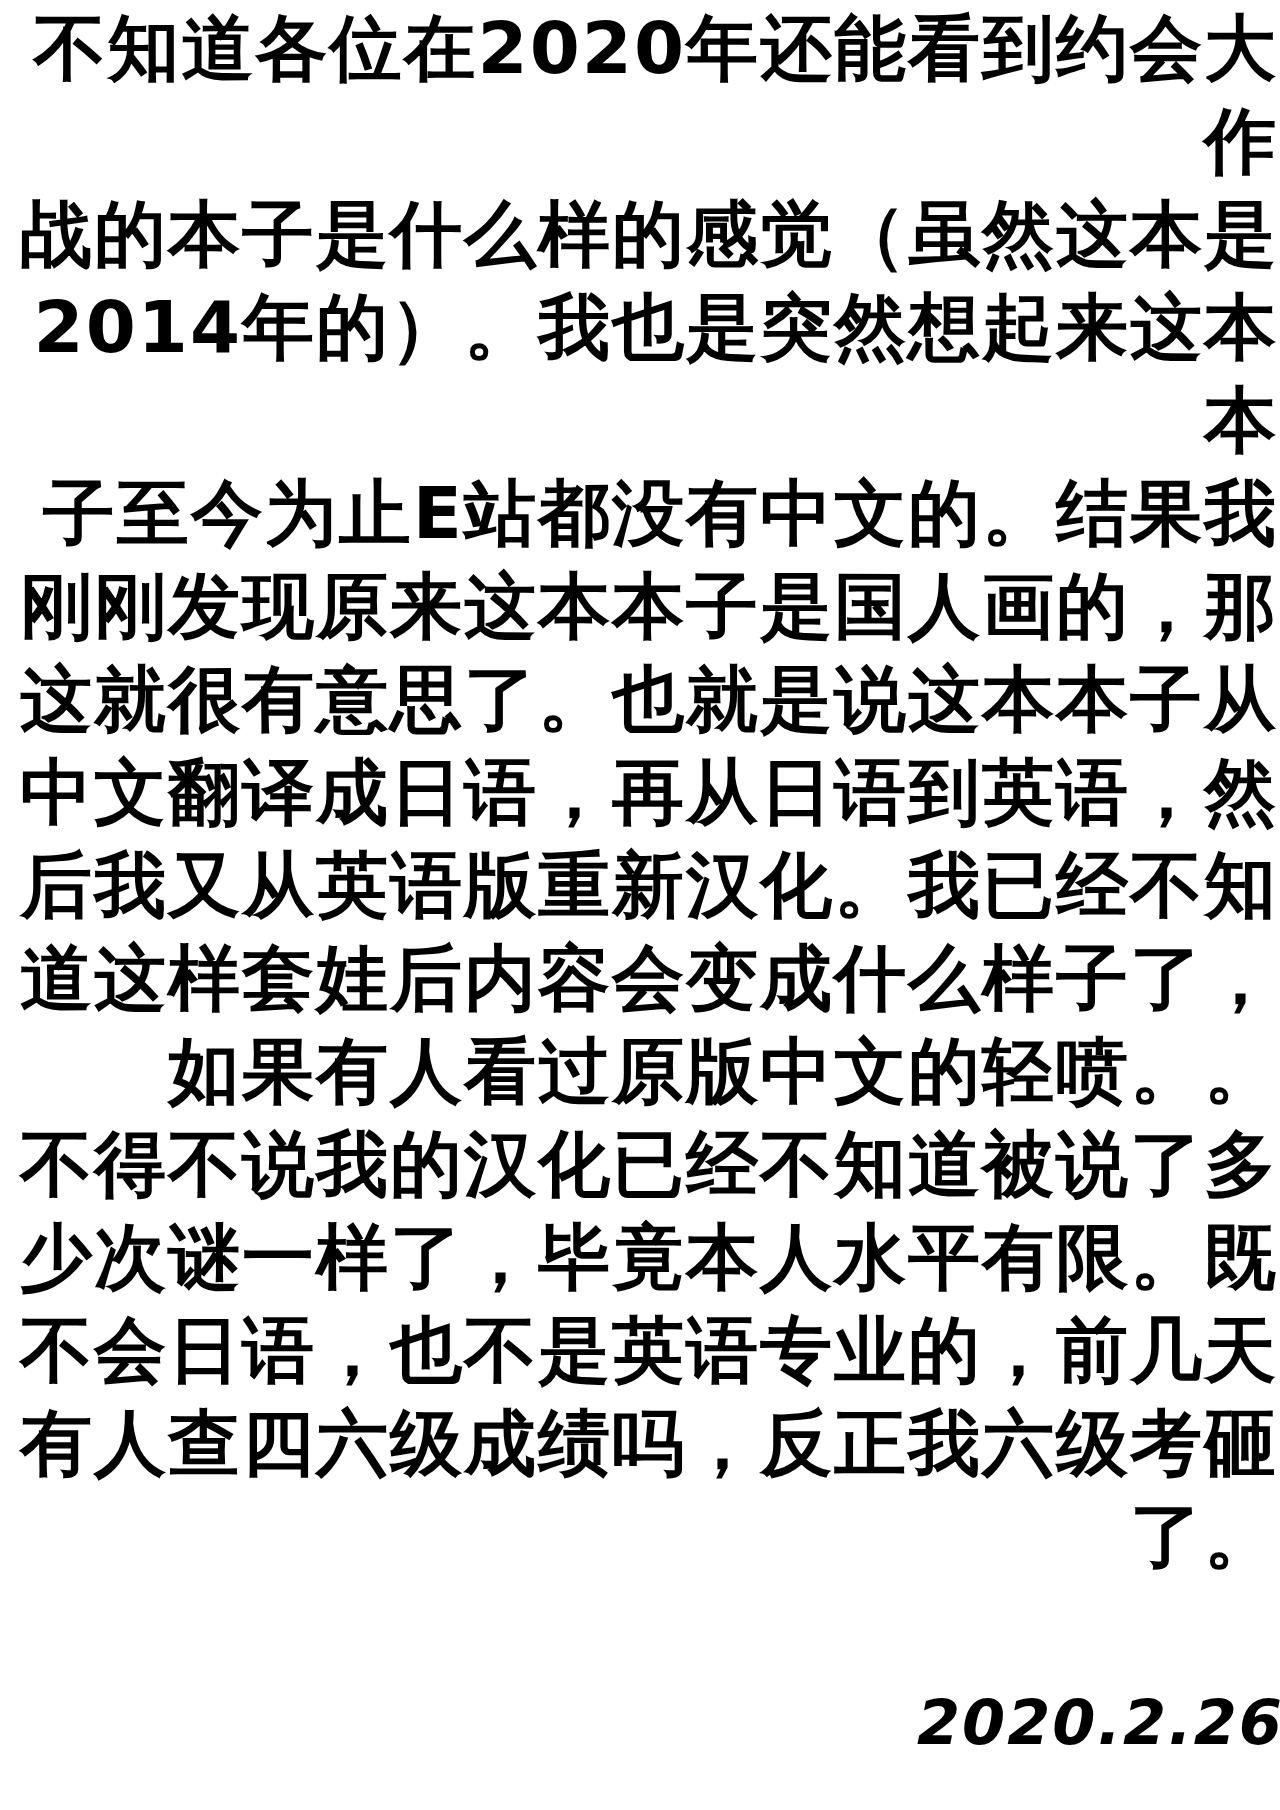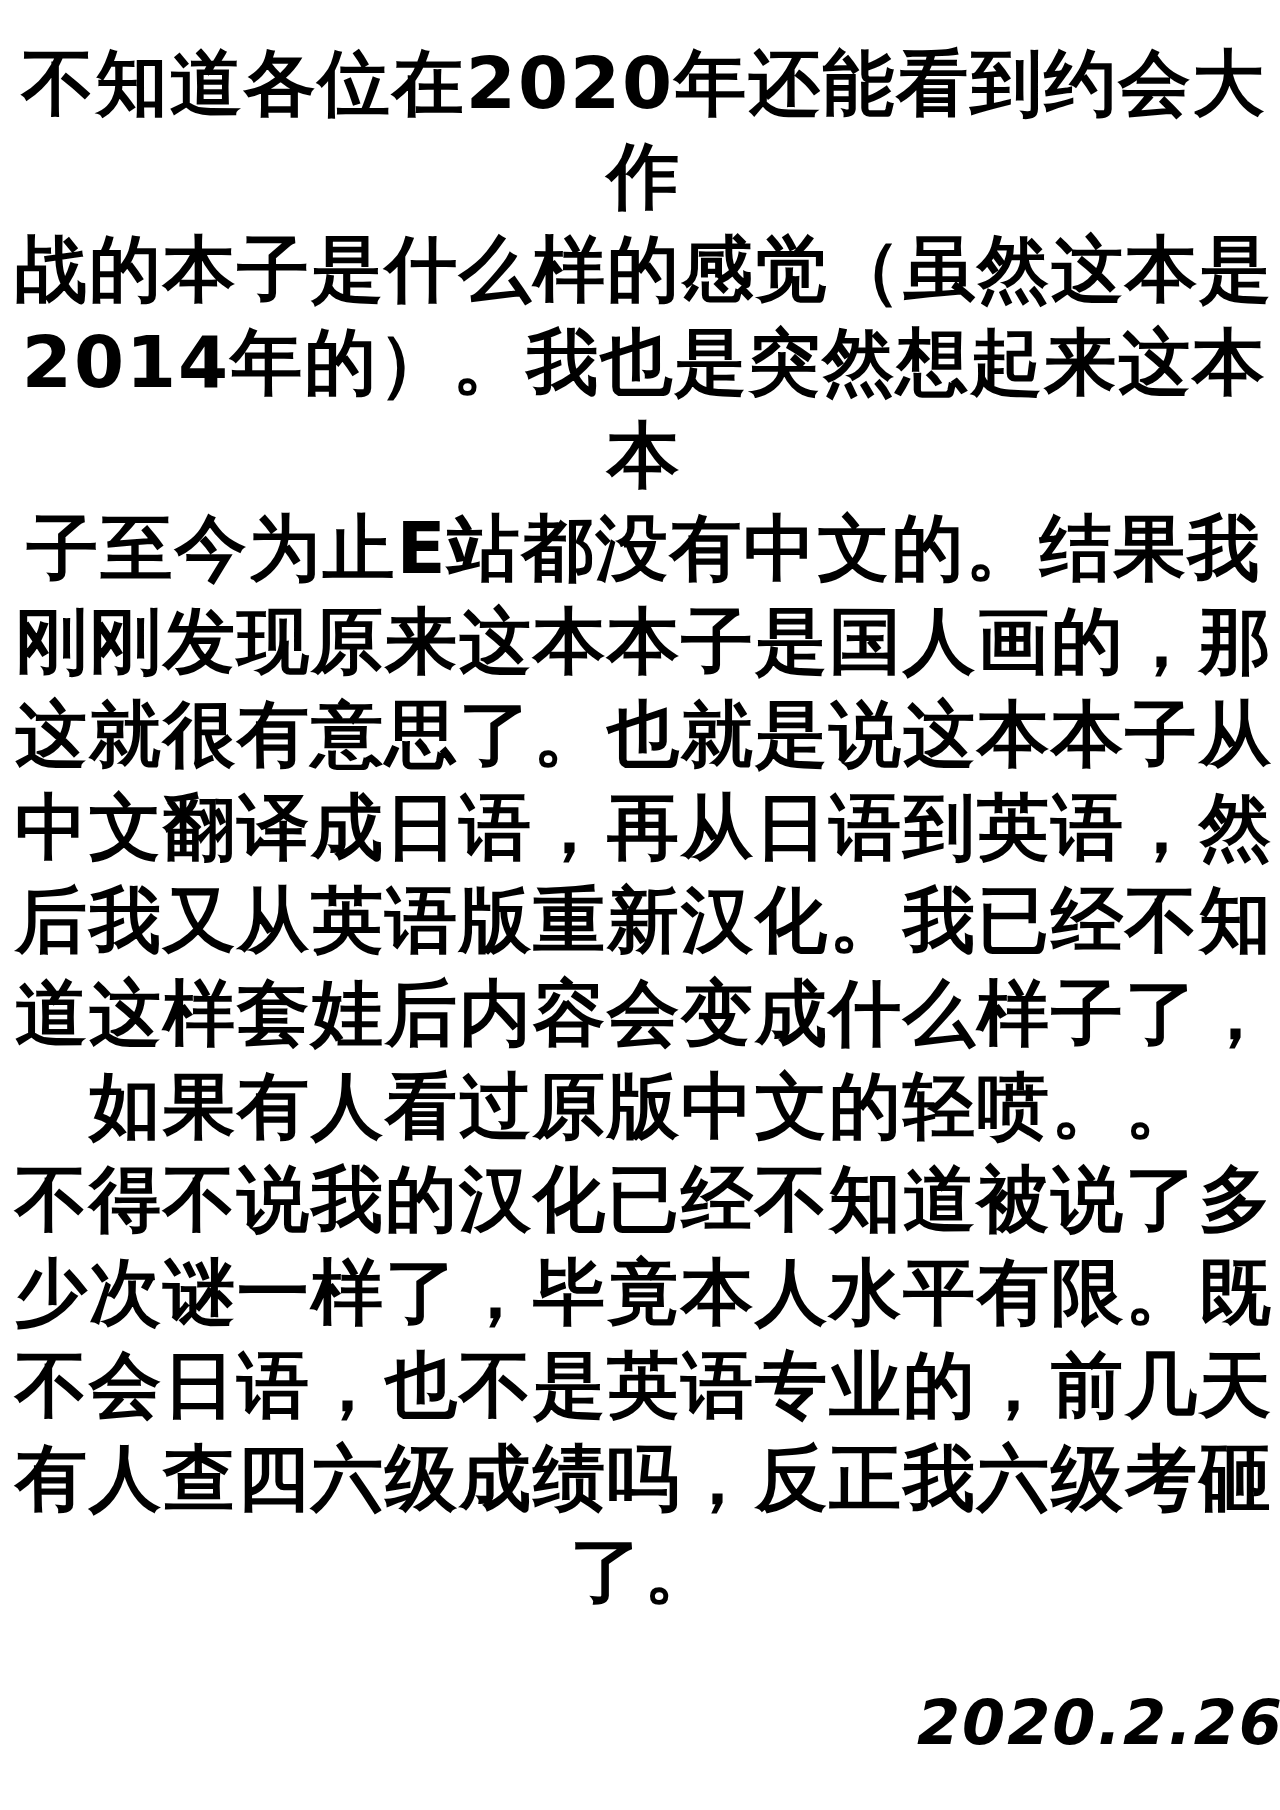--- a/index.html
+++ b/index.html
@@ -19,22 +19,21 @@
       left: 10px;
       top: 2px;
       width: 1268px;
       font-family: "DejaVu Sans", sans-serif;
       font-weight: bold;
       font-size: 72px;
       line-height: 93px;
       letter-spacing: 2px;
       color: #000000;
       white-space: pre-line;
-      text-align: center;
-      margin-top: 35px;
+      text-align: right;
     }
     .date-annotation {
       position: absolute;
       top: 1686px;
       right: -4px;
       font-family: "DejaVu Sans", sans-serif;
       font-weight: bold;
       font-style: italic;
       font-size: 62px;
       letter-spacing: 2px;

